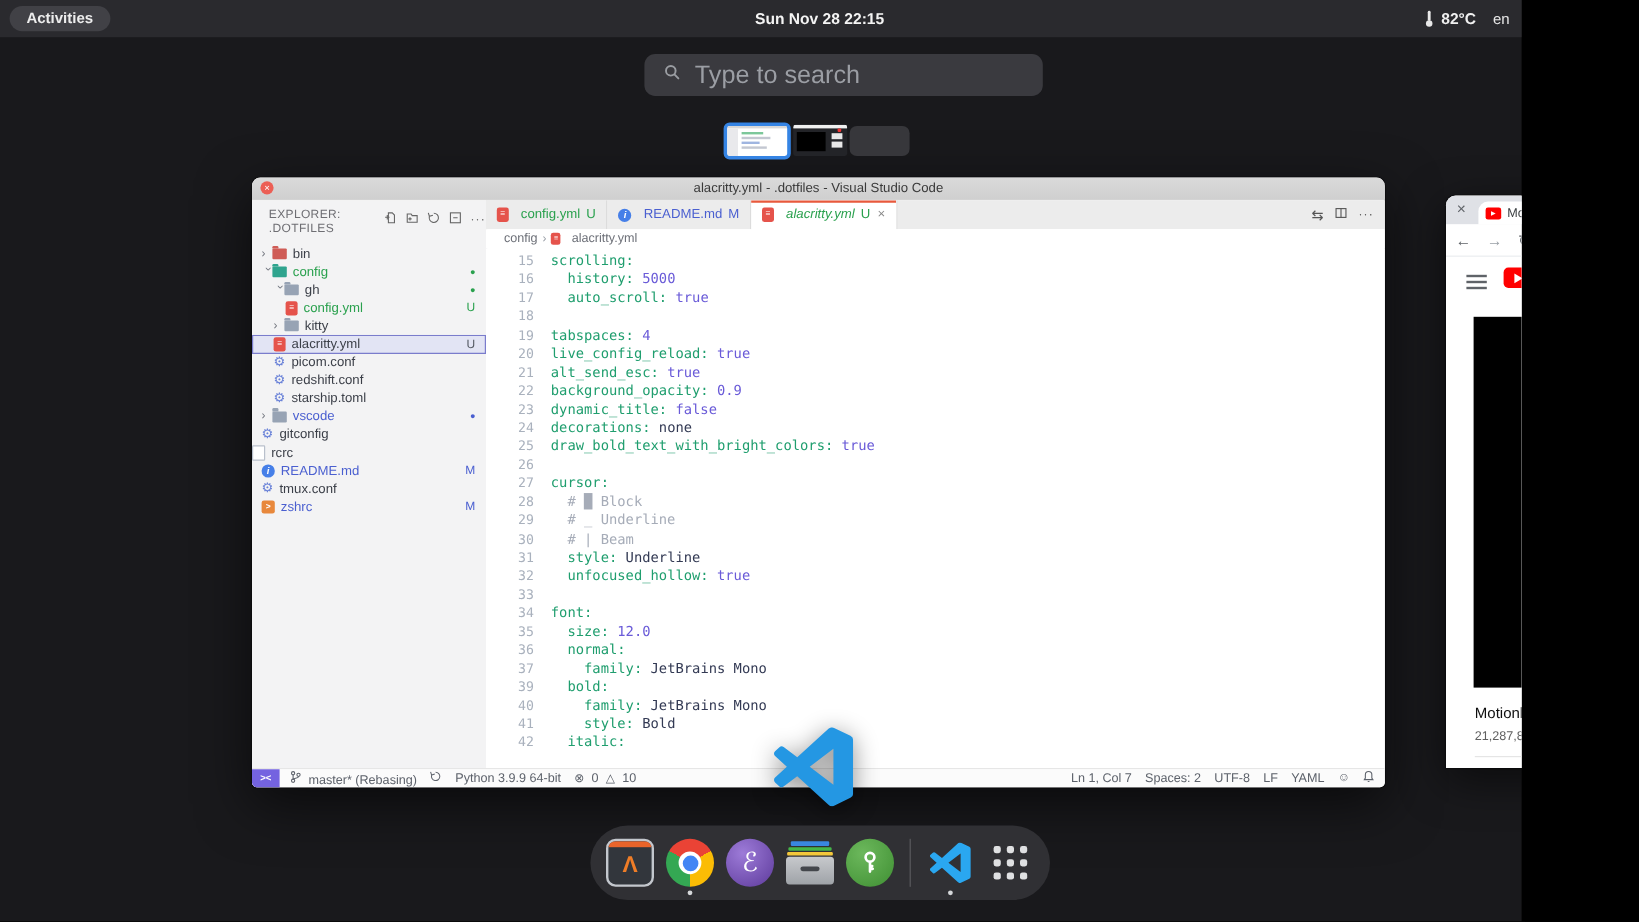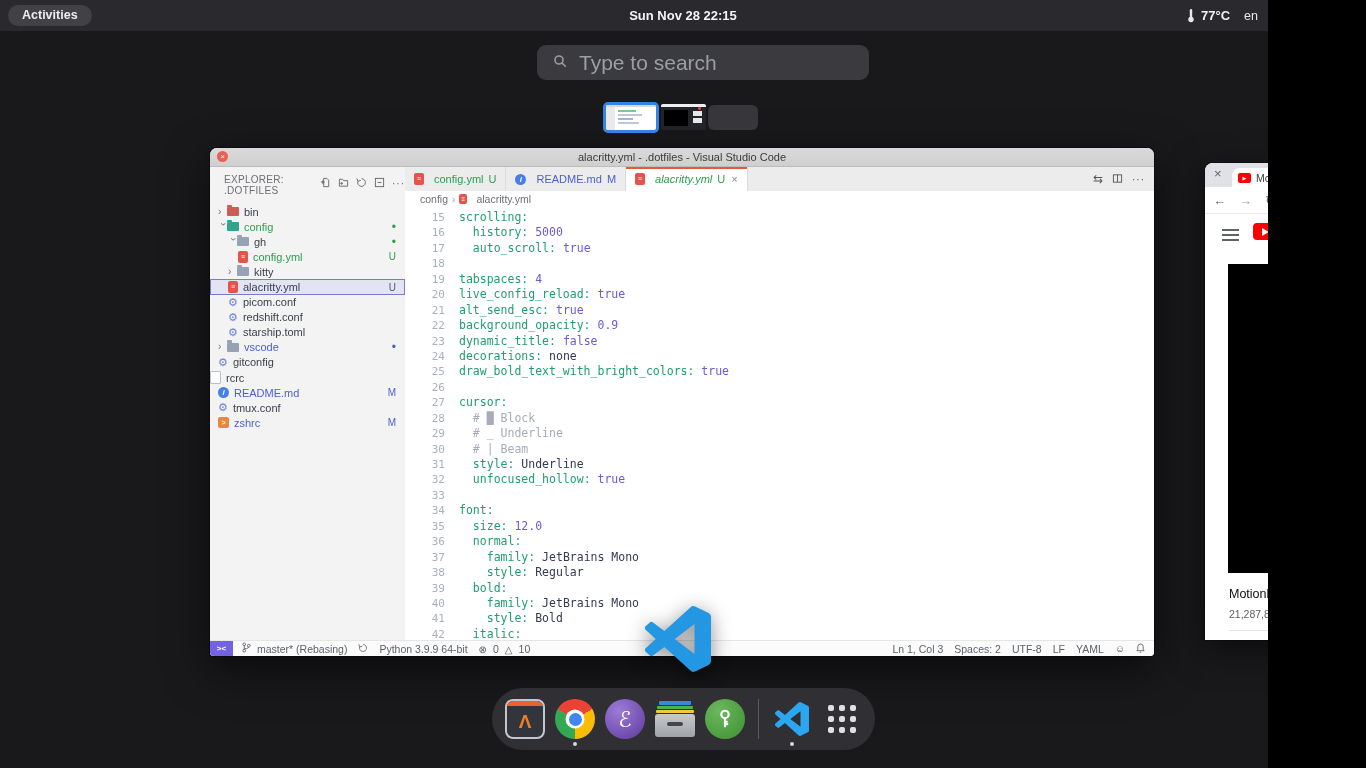--- a/index.html
+++ b/index.html
@@ -181,21 +181,21 @@
   <div id="topbar">
     <div class="activities">Activities</div>
     <div class="clock">Sun Nov 28 22:15</div>
     <div class="status-right">
       <span>
         <svg width="8" height="15" viewBox="0 0 8 14">
             <rect x="2.8" y="0.5" width="2.4" height="8.5" rx="1.2" fill="#e8e8e8"></rect>
             <circle cx="4" cy="11" r="2.7" fill="#e8e8e8"></circle>
           </svg>
       </span>
-      <span class="temp">77°C</span>
+      <span class="temp">82°C</span>
       <span class="kbd">en</span>
       <span class="st-gap">
         <svg width="16" height="12" viewBox="0 0 16 12">
             <path d="M8 11.5 1 4A10.8 10.8 0 0 1 15 4z" fill="#dcdcdc"></path>
           </svg>
       </span>
       <span class="st-gap">
         <svg width="15" height="12" viewBox="0 0 16 12">
             <path d="M1 4h3l4-3.5v11L4 8H1z" fill="#dcdcdc"></path>
             <path d="M10 3a4.5 4.5 0 0 1 0 6M12 1.5a7 7 0 0 1 0 9" stroke="#dcdcdc" fill="none" stroke-width="1.4" stroke-linecap="round"></path>
@@ -405,21 +405,20 @@
           <div class="code-line"><span class="ln">28</span><span class="tk-c">  # █ Block</span></div>
           <div class="code-line"><span class="ln">29</span><span class="tk-c">  # _ Underline</span></div>
           <div class="code-line"><span class="ln">30</span><span class="tk-c">  # | Beam</span></div>
           <div class="code-line"><span class="ln">31</span><span class="tk-p">  </span><span class="tk-k">style:</span><span class="tk-p"> </span><span class="tk-s">Underline</span></div>
           <div class="code-line"><span class="ln">32</span><span class="tk-p">  </span><span class="tk-k">unfocused_hollow:</span><span class="tk-p"> </span><span class="tk-v">true</span></div>
           <div class="code-line"><span class="ln">33</span></div>
           <div class="code-line"><span class="ln">34</span><span class="tk-k">font:</span></div>
           <div class="code-line"><span class="ln">35</span><span class="tk-p">  </span><span class="tk-k">size:</span><span class="tk-p"> </span><span class="tk-v">12.0</span></div>
           <div class="code-line"><span class="ln">36</span><span class="tk-p">  </span><span class="tk-k">normal:</span></div>
           <div class="code-line"><span class="ln">37</span><span class="tk-p">    </span><span class="tk-k">family:</span><span class="tk-p"> </span><span class="tk-s">JetBrains Mono</span></div>
-          <div class="code-line"><span class="ln">38</span><span class="tk-p">    </span><span class="tk-k">style:</span><span class="tk-p"> </span><span class="tk-s">Regular</span></div>
           <div class="code-line"><span class="ln">39</span><span class="tk-p">  </span><span class="tk-k">bold:</span></div>
           <div class="code-line"><span class="ln">40</span><span class="tk-p">    </span><span class="tk-k">family:</span><span class="tk-p"> </span><span class="tk-s">JetBrains Mono</span></div>
           <div class="code-line"><span class="ln">41</span><span class="tk-p">    </span><span class="tk-k">style:</span><span class="tk-p"> </span><span class="tk-s">Bold</span></div>
           <div class="code-line"><span class="ln">42</span><span class="tk-p">  </span><span class="tk-k">italic:</span></div>
         </div>
     </div>
 
     <div class="vsc-statusbar">
       <span class="sb-remote">&gt;&lt;</span>
       <span class="sb-left">
@@ -442,21 +441,21 @@
         </span>
         <span class="sb-item">Python 3.9.9 64-bit</span>
         <span class="sb-item">
           <span class="sb-glyph">⊗</span>
           <span>0</span>
           <span class="sb-glyph">△</span>
           <span>10</span>
         </span>
       </span>
       <span class="sb-right">
-        <span>Ln 1, Col 3</span>
+        <span>Ln 1, Col 7</span>
         <span>Spaces: 2</span>
         <span>UTF-8</span>
         <span>LF</span>
         <span>YAML</span>
         <span class="sb-glyph">☺</span>
         <span>
           <svg width="9" height="10" viewBox="0 0 10 11">
               <path d="M5 1a3 3 0 0 1 3 3v3l1 1.5H1L2 7V4a3 3 0 0 1 3-3z" fill="none" stroke="#5d626b"></path>
               <path d="M4 9.8a1 1 0 0 0 2 0z" fill="#5d626b"></path>
             </svg>

